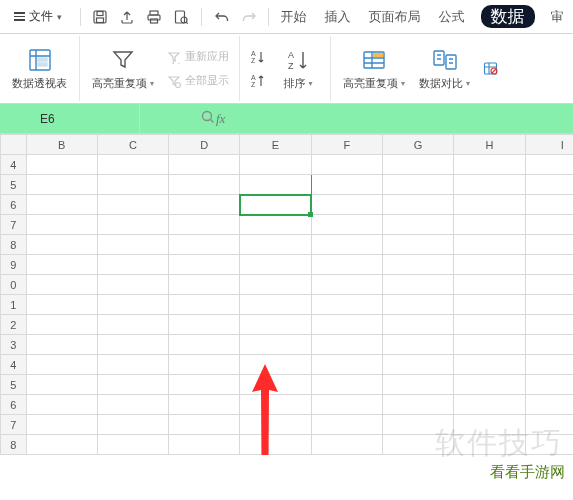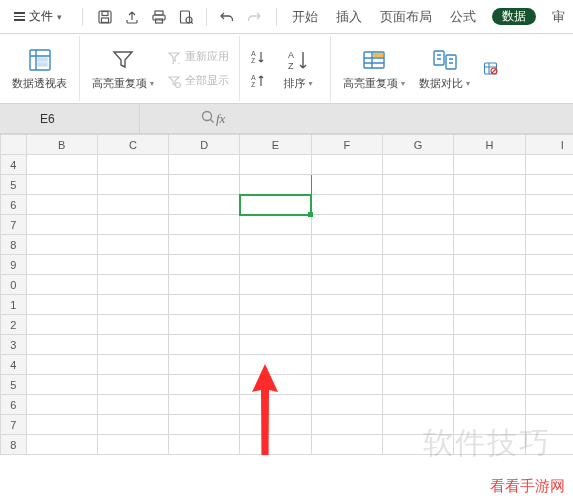--- a/index.html
+++ b/index.html
@@ -16,21 +16,20 @@
 
   
   .topbar {
     height: 34px;
     display: flex;
     align-items: center;
     padding: 0 6px;
     border-bottom: 1px solid #d4d4d4;
     gap: 8px;
     background: #fff;
-    justify-content: space-between;
   }
   .menu-btn {
     display: flex;
     align-items: center;
     gap: 4px;
     padding: 4px 8px;
     border-radius: 3px;
     cursor: pointer;
   }
   .hamburger {
@@ -72,25 +71,25 @@
     align-items: center;
     gap: 14px;
   }
   .tab {
     font-size: 13px;
     color: #555;
     padding: 6px 2px;
     cursor: pointer;
   }
   .tab.active {
-    background: #14532d;
+    background: #0f172a;
     color: #fff;
     padding: 0 10px;
     border-radius: 10px;
-    font-size: 12px;
+    font-size: 17px;
   }
 
   
   .ribbon {
     height: 70px;
     display: flex;
     align-items: stretch;
     border-bottom: 1px solid #d4d4d4;
     background: #fff;
     padding: 2px 0;
@@ -153,21 +152,21 @@
     justify-content: center;
   }
   .mini-caret { font-size: 8px; color: #888; margin-left:1px; }
 
   
   .formula-bar {
     height: 30px;
     display: flex;
     align-items: center;
     border-bottom: 1px solid #d4d4d4;
-    background: #e5e5e5;
+    background: #86efac;
   }
   .name-box {
     width: 140px;
     height: 100%;
     border-right: 1px solid #d4d4d4;
     display: flex;
     align-items: center;
     padding: 0 8px 0 40px;
     color: #333;
     font-size: 12px;
@@ -249,34 +248,34 @@
   .arrow-wrap {
     position: absolute;
     left: 250px;
     top: 230px;
     pointer-events: none;
   }
 
   
   .watermark {
     position: absolute;
-    right: 22px;
+    right: 10px;
     bottom: 36px;
     font-size: 30px;
     color: rgba(150,150,150,0.28);
     font-family: "KaiTi","STKaiti",serif;
     pointer-events: none;
     letter-spacing: 2px;
   }
   .footer-text {
     position: absolute;
     right: 8px;
-    bottom: 4px;
+    bottom: 18px;
     font-size: 15px;
-    color: #ef4444;
+    color: #4d7c0f;
     font-weight: 500;
   }
 </style>
 </head>
 <body>
 
 <div class="topbar">
   <div class="menu-btn">
     <span class="hamburger">
         <span></span>

